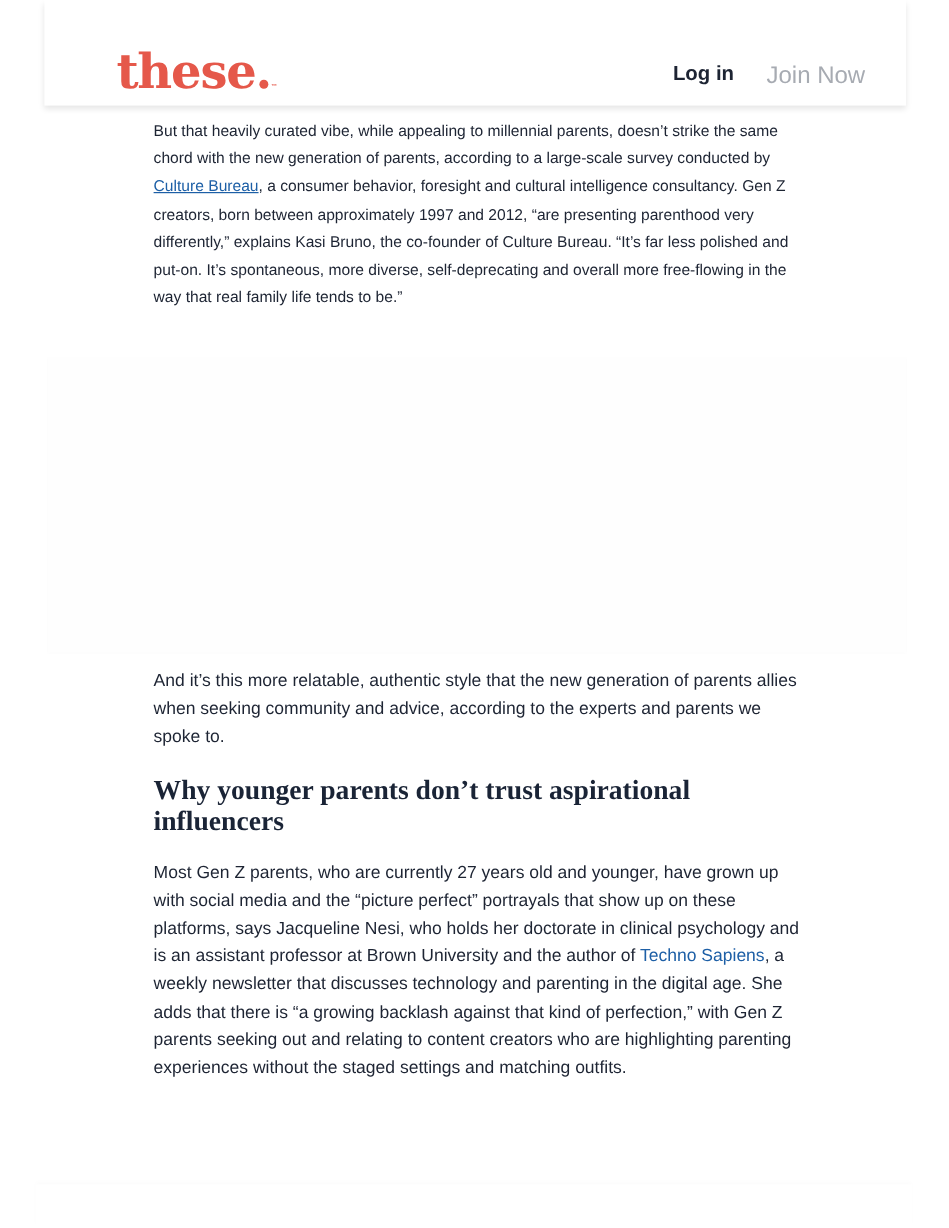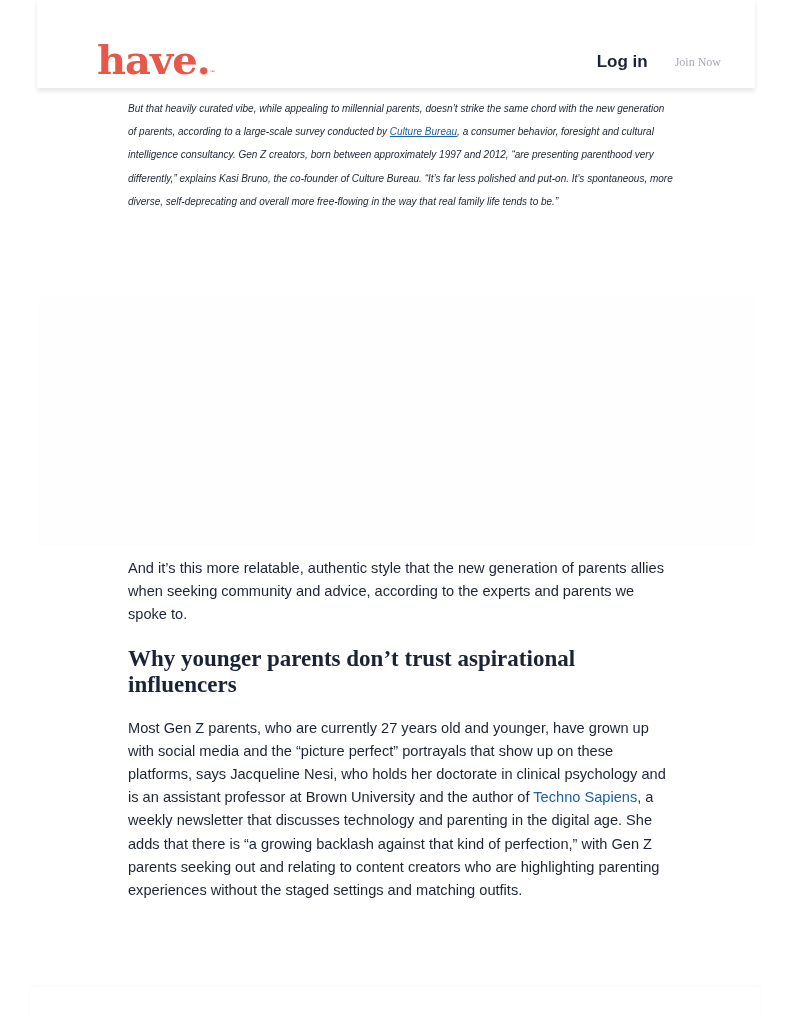--- a/index.html
+++ b/index.html
@@ -47,47 +47,44 @@
       font-size: 5px;
       letter-spacing: 0;
       vertical-align: baseline;
       color: #e5584a;
     }
     .nav {
       position: absolute;
       right: 34px;
       top: 52px;
       display: flex;
-      align-items: center;
       gap: 27px;
     }
     .nav-login {
       font-size: 17px;
       font-weight: bold;
       color: #1d2433;
       text-decoration: none;
       cursor: pointer;
     }
     .nav-join {
-      font-size: 12px;
+      font-size: 20px;
       color: #a7abb2;
       text-decoration: none;
       cursor: pointer;
-      font-family: Liberation Serif, serif;
     }
     
     .article {
       position: absolute;
       left: 128px;
       top: 97px;
       width: 545px;
-      font-size: 10px;
+      font-size: 13px;
       line-height: 23.2px;
       color: #1d2433;
-      font-style: italic;
     }
     .article p {
       margin: 0;
     }
     .article a {
       color: #1d5fa6;
       text-decoration: underline;
     }
     .p1 { margin-bottom: 0; }
     .ad-slot {
@@ -132,21 +129,21 @@
       box-shadow: 0 -2px 4px rgba(0,0,0,0.02);
     }
   </style>
 </head>
 <body>
 
 <div class="page">
 
   <header class="site-header">
     <a class="logo">
-      <span>have.</span><span class="tm">™</span>
+      <span>these.</span><span class="tm">™</span>
     </a>
     <nav class="nav">
       <a class="nav-login">Log in</a>
       <a class="nav-join">Join Now</a>
     </nav>
   </header>
 
   <article class="article">
     <p class="p1"><span>But that heavily curated vibe, while appealing to millennial parents, doesn’t strike the same chord with the new generation of parents, according to a large-scale survey conducted by </span><a>Culture Bureau</a><span>, a consumer behavior, foresight and cultural intelligence consultancy. Gen Z creators, born between approximately 1997 and 2012, “are presenting parenthood very differently,” explains Kasi Bruno, the co-founder of Culture Bureau. “It’s far less polished and put-on. It’s spontaneous, more diverse, self-deprecating and overall more free-flowing in the way that real family life tends to be.”</span></p>
   </article>

